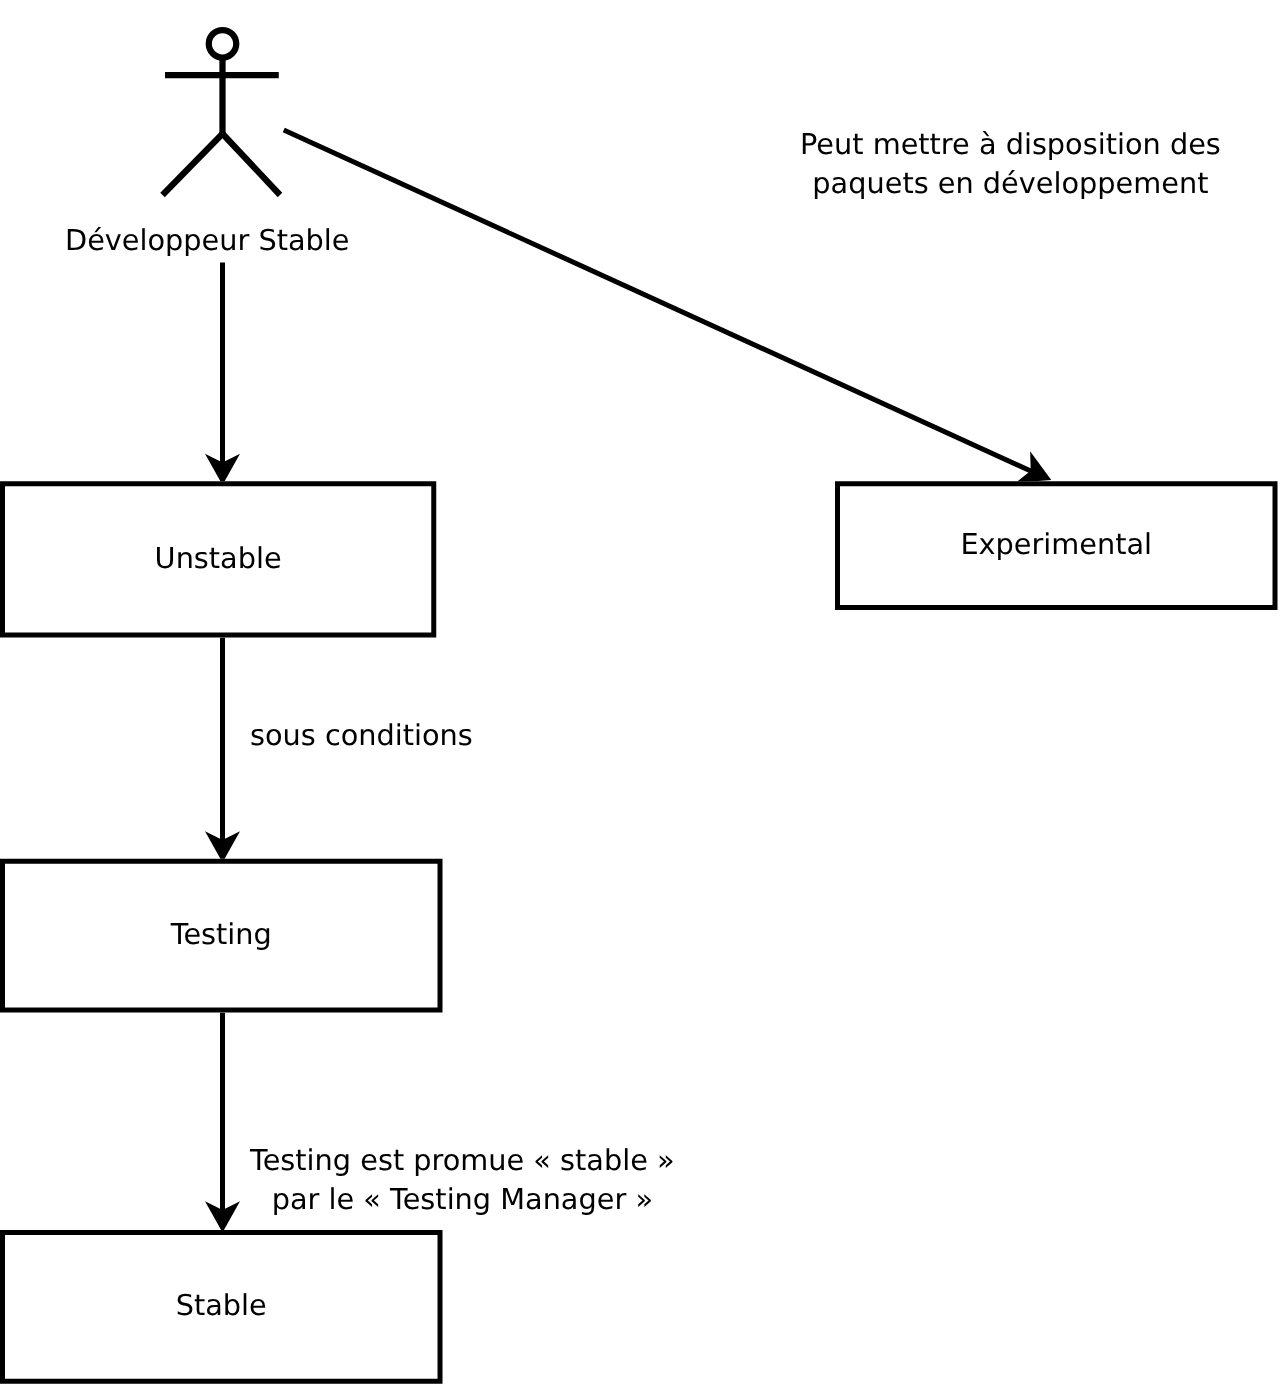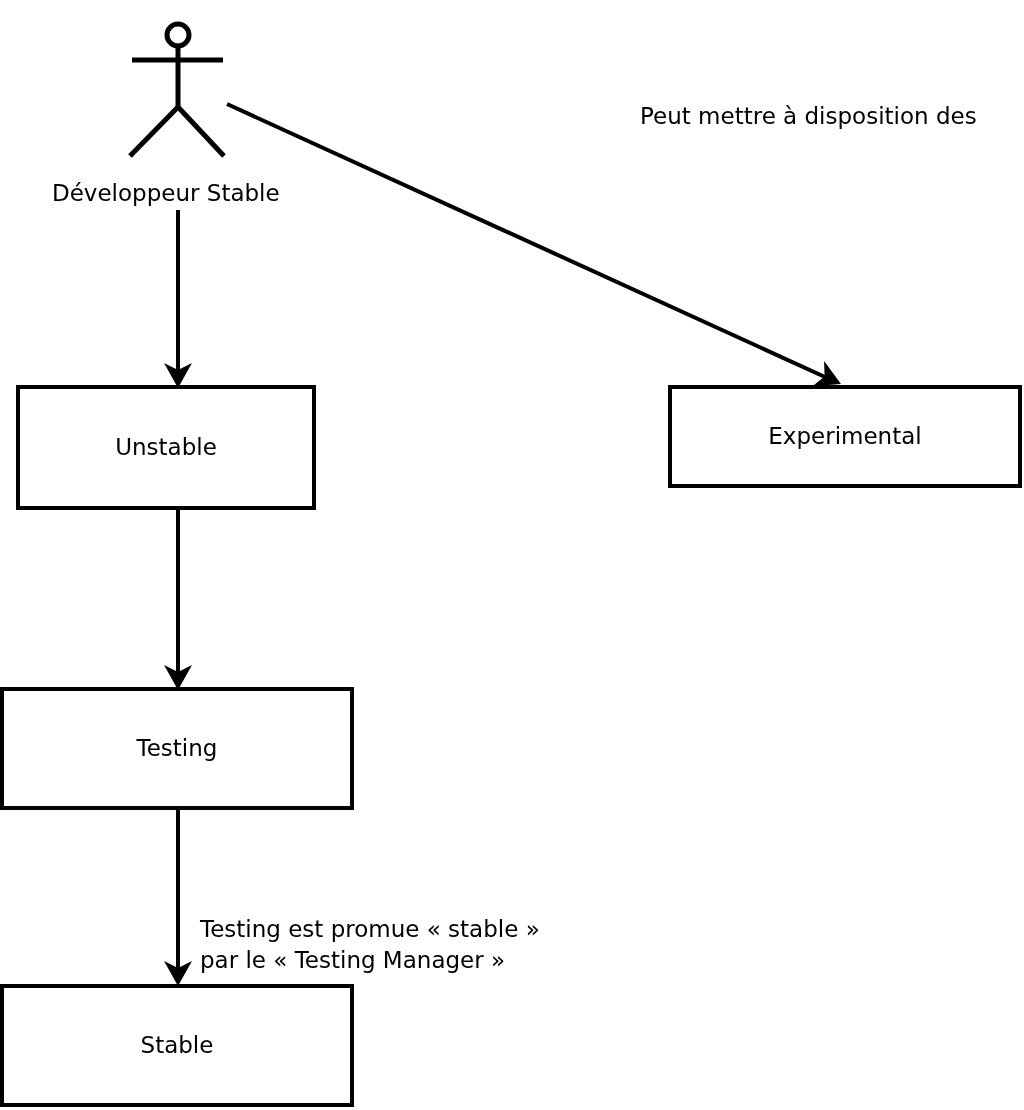--- a/index.html
+++ b/index.html
@@ -51,20 +51,21 @@
     line-height: 1;
   }
   .node-label {
     white-space: nowrap;
   }
   .text-block {
     position: absolute;
     font-size: 23px;
     line-height: 31px;
     white-space: nowrap;
+    text-align: center;
   }
 </style>
 </head>
 <body>
 
 <div class="canvas">
 
   <svg class="diagram-svg" viewBox="0 0 1024 1110">
 
     <g>
@@ -93,32 +94,34 @@
     <g>
       <line x1="178" y1="810" x2="178" y2="969"></line>
       <polygon points="178,986 164,961 178,968 192,961"></polygon>
     </g>
   </svg>
 
   <div class="text-block" style="left:52px; top:178px;">Développeur Stable</div>
 
   <div class="text-block" style="left:640px; top:101px;">
     <div>Peut mettre à disposition des</div>
+    <div>paquets en développement</div>
   </div>
 
 
   <div class="text-block" style="left:200px; top:574px;">
+    <div>sous conditions</div>
   </div>
 
   <div class="text-block" style="left:200px; top:914px;">
     <div>Testing est promue « stable »</div>
     <div>par le « Testing Manager »</div>
   </div>
 
-  <div class="node-box" style="left:16px; top:385px; width:300px; height:125px;">
+  <div class="node-box" style="left:0px; top:385px; width:349px; height:125px;">
     <span class="node-label">Unstable</span>
   </div>
 
   <div class="node-box" style="left:668px; top:385px; width:354px; height:103px;">
     <span class="node-label">Experimental</span>
   </div>
 
   <div class="node-box" style="left:0px; top:687px; width:354px; height:123px;">
     <span class="node-label">Testing</span>
   </div>

